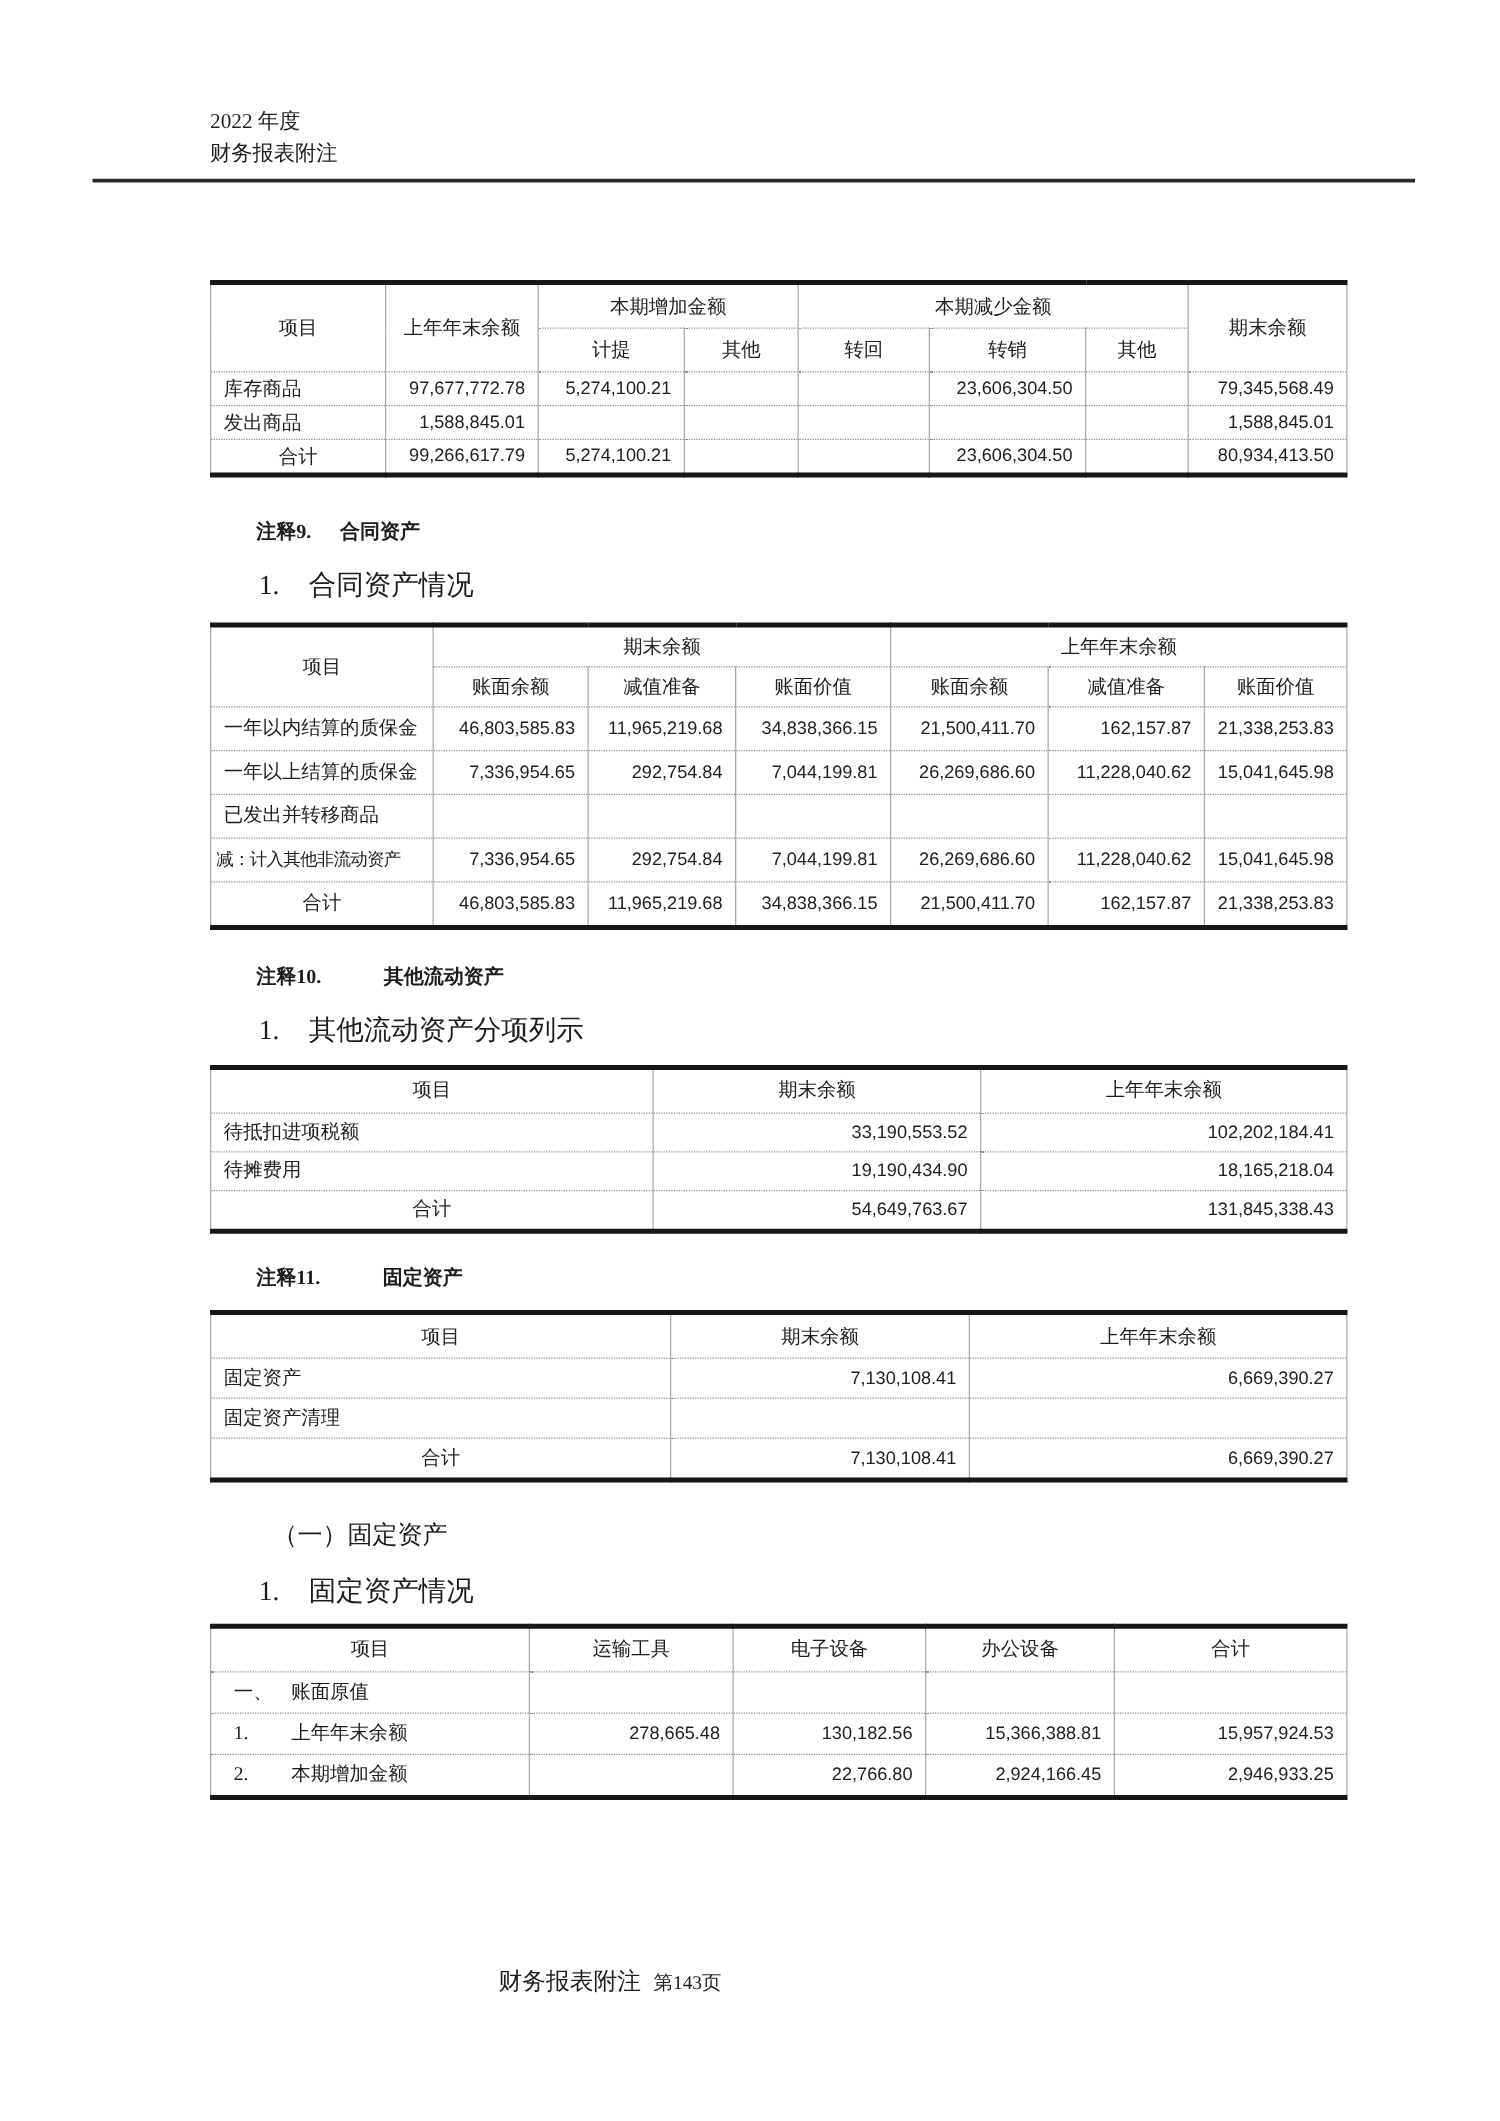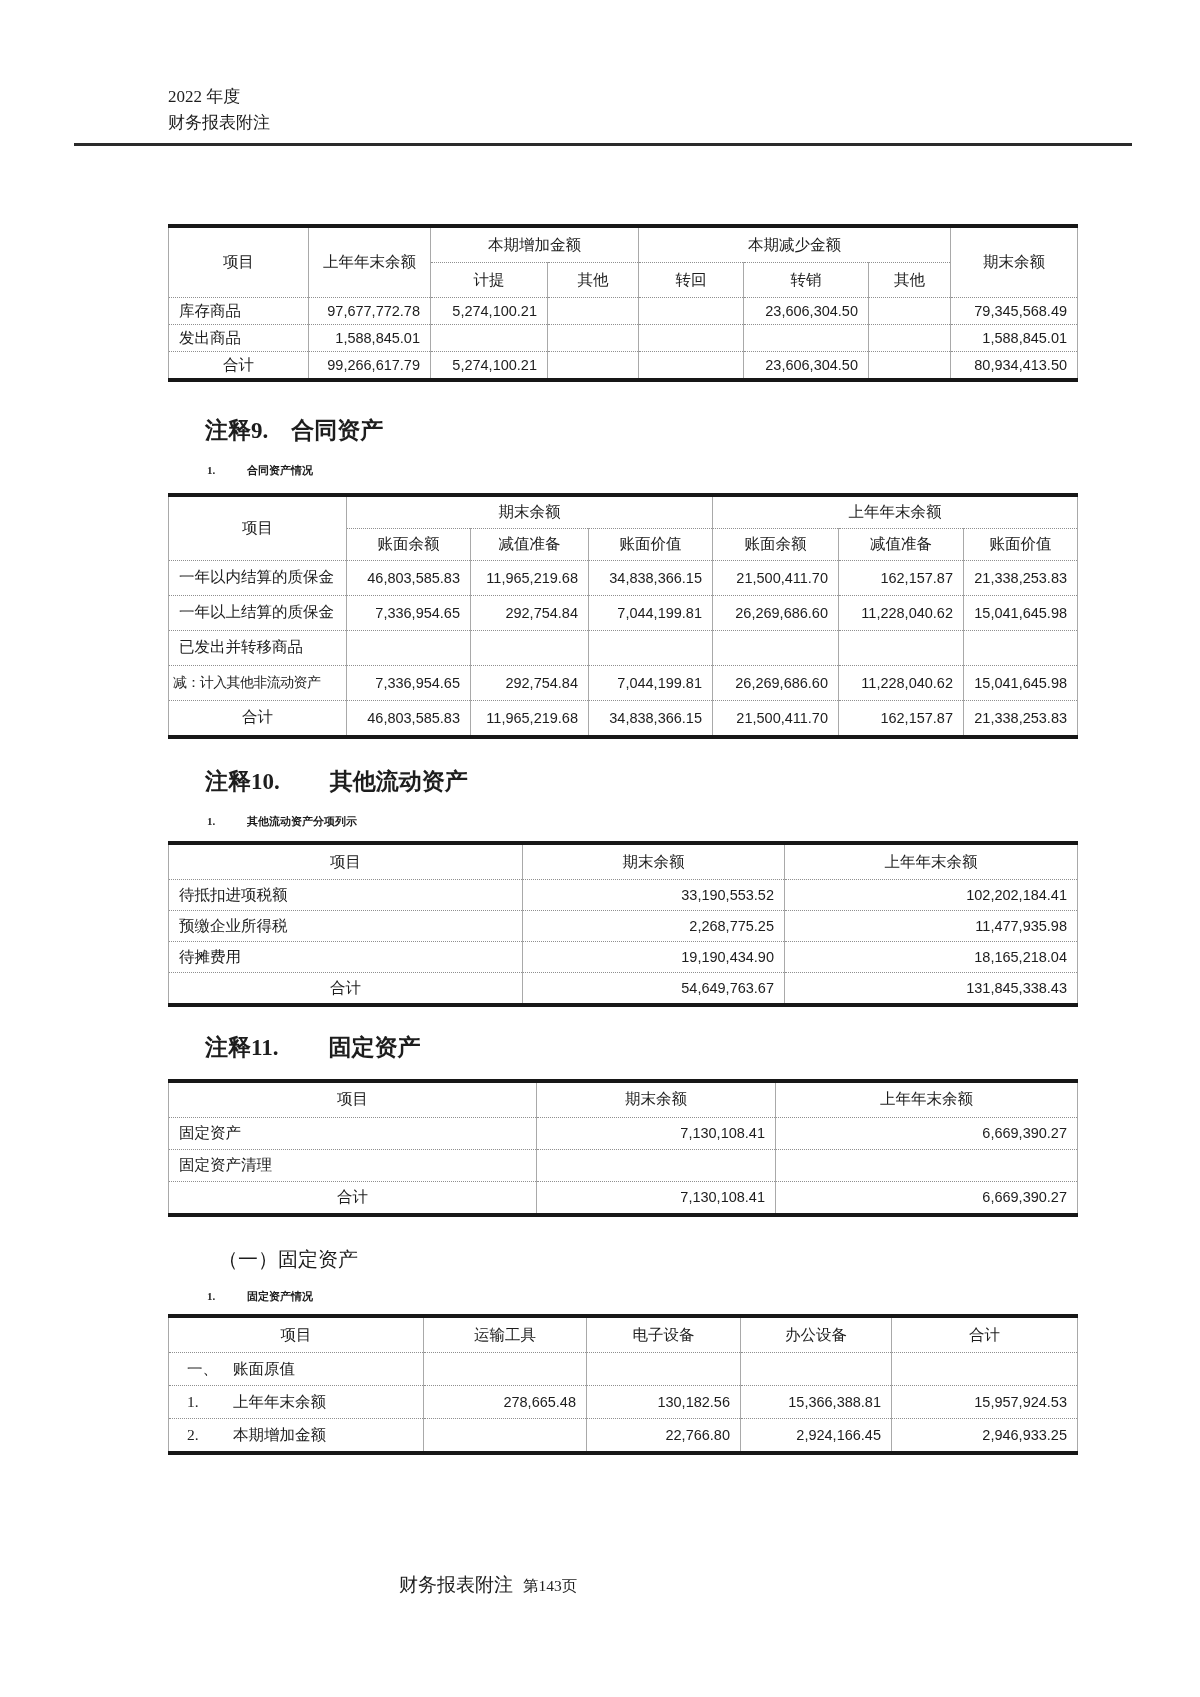--- a/index.html
+++ b/index.html
@@ -28,24 +28,24 @@
     font-family:"Liberation Sans","DejaVu Sans",sans-serif;font-size:14.5px;
   }
   .tight{font-size:14px;letter-spacing:-0.6px;padding-left:4px;padding-right:2px;}
 
   .t1 th{height:34px;}   .t1 td{height:26px;}
   .t2 th{height:31px;}   .t2 td{height:34px;}
   .t3 th{height:34px;}   .t3 td{height:30px;}
   .t4 th{height:34px;}   .t4 td{height:31px;}
   .t5 th{height:34px;}   .t5 td{height:32px;}
 
-  .note-h{margin:32px 0 0 205px;font-size:23px;font-weight:bold;line-height:1.45;}
+  .note-h{margin:32px 0 0 205px;font-size:16px;font-weight:bold;line-height:1.45;}
   .note-h .g23{margin-left:23px;}
   .note-h .g50{margin-left:50px;}
-  .sub-h{margin:16px 0 0 207px;font-size:11px;font-weight:bold;line-height:1.4;}
+  .sub-h{margin:16px 0 0 207px;font-size:22px;font-weight:normal;line-height:1.4;}
   .sub-h .sub-num{display:inline-block;width:40px;}
   .paren-h{margin:28px 0 0 218px;font-size:20px;font-weight:normal;line-height:1.4;}
 
   .mt-t1{margin-top:78px;}
   .mt-t2{margin-top:14px;}
   .mt-n10{margin-top:26px;}
   .mt-t3{margin-top:12px;}
   .mt-n11{margin-top:24px;}
   .mt-t4{margin-top:14px;}
   .mt-t5{margin-top:10px;}
@@ -223,25 +223,20 @@
     <th>项目</th>
     <th>期末余额</th>
     <th>上年年末余额</th>
   </tr>
   <tr>
     <td class="lbl">待抵扣进项税额</td>
     <td class="num">33,190,553.52</td>
     <td class="num">102,202,184.41</td>
   </tr>
   <tr>
-    <td class="lbl">预缴企业所得税</td>
-    <td class="num">2,268,775.25</td>
-    <td class="num">11,477,935.98</td>
-  </tr>
-  <tr>
     <td class="lbl">待摊费用</td>
     <td class="num">19,190,434.90</td>
     <td class="num">18,165,218.04</td>
   </tr>
   <tr>
     <td class="ctr">合计</td>
     <td class="num">54,649,763.67</td>
     <td class="num">131,845,338.43</td>
   </tr>
 </tbody>

